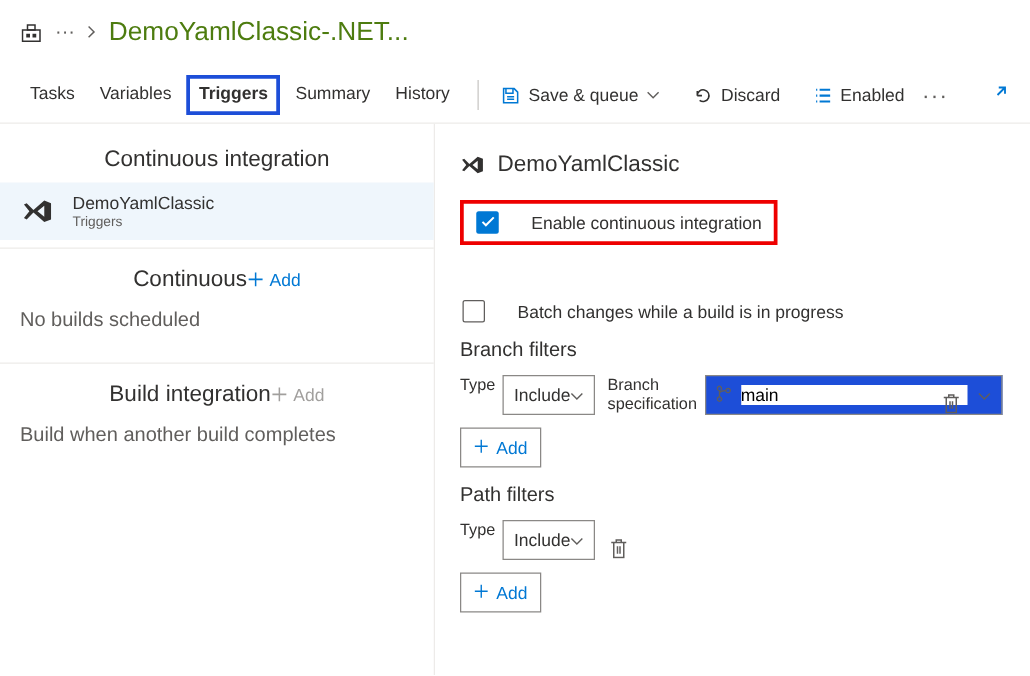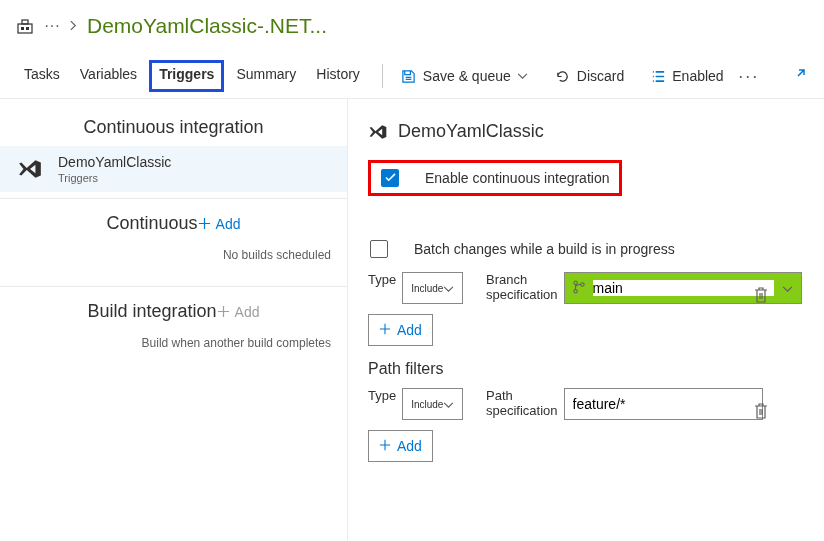--- a/index.html
+++ b/index.html
@@ -24,38 +24,38 @@
     .right { flex:1; padding: 22px 14px 8px 20px; overflow:hidden; }
     .sec-head { display:flex; align-items:center; justify-content:center; padding: 4px 16px 8px 16px; }
     .sec-title { font-size:18px; font-weight:400; color:#323130; }
     .add-link { color:#0078d4; display:flex; align-items:center; gap:4px; cursor:pointer; font-size:14px; }
     .add-link.disabled { color:#a19f9d; cursor:default; }
     .plus-ic { width:14px; height:14px; display:flex; align-items:center; justify-content:center; }
     .repo-item { background:#eff6fc; display:flex; align-items:center; gap:14px; padding: 8px 16px; cursor:pointer; }
     .repo-ic { width:28px; height:28px; display:flex; align-items:center; justify-content:center; }
     .repo-name { font-size:14px; color:#323130; }
     .repo-sub { font-size:11px; color:#605e5c; margin-top:2px; }
-    .sec-note { font-size:12px; color:#605e5c; padding: 6px 16px 18px 16px; text-align: right; }
+    .sec-note { font-size:16px; color:#605e5c; padding: 6px 16px 18px 16px; }
     .sep { height:1px; background:#edebe9; margin: 6px 0 10px 0; }
     .right-head { display:flex; align-items:center; gap:10px; margin-bottom:18px; }
     .right-title { font-size:18px; font-weight:400; }
     .yaml-ic { width:20px; height:20px; display:flex; align-items:center; justify-content:center; }
     .cb-row { display:flex; align-items:center; gap:26px; margin-bottom:14px; }
     .cb-row.highlight { border:3px solid #e00; padding:6px 10px; margin-bottom:12px; width:fit-content; }
     .checkbox { width:18px; height:18px; border-radius:2px; display:flex; align-items:center; justify-content:center; cursor:pointer; flex-shrink:0; }
     .checkbox.checked { background:#0078d4; }
     .checkbox.unchecked { border:1px solid #605e5c; }
     .check-mark { color:#fff; font-size:12px; }
     .subsec { font-size:16px; margin: 14px 0 10px 0; }
     .field-row { display:flex; gap:12px; align-items:flex-end; margin-bottom:10px; }
     .field { display:flex; flex-direction:row; gap:6px; }
     .field-label { font-size:13px; color:#323130; }
     .select { border:1px solid #8a8886; height:32px; display:flex; align-items:center; justify-content:space-between; padding: 0 8px; cursor:pointer; background:#fff; }
-    .select-text { font-size:10px; }
-    .branch-input { border:1px solid #8a8886; height:32px; display:flex; align-items:center; gap:8px; padding:0 8px; background:#84cc16; }
+    .select-text { font-size:14px; }
+    .branch-input { border:1px solid #8a8886; height:32px; display:flex; align-items:center; gap:8px; padding:0 8px; background:#1d4ed8; }
     .branch-input input { border:none; outline:none; flex:1; font-size:14px; font-family:inherit; }
     .ginput { border:1px solid #8a8886; height:32px; padding:0 8px; outline:none; font-size:14px; font-family:inherit; }
     .trash { width:18px; height:18px; color:#605e5c; cursor:pointer; display:flex; align-items:center; justify-content:center; }
     .add-btn { border:1px solid #8a8886; height:32px; display:flex; align-items:center; gap:6px; padding:0 10px; cursor:pointer; color:#0078d4; background:#fff; width:fit-content; }
   </style>
 </head>
 <body>
 
 <div class="breadcrumb">
   <span class="bc-icon">
@@ -185,20 +185,21 @@
         </span>
       </div>
       <span>Enable continuous integration</span>
     </div>
 
     <div class="cb-row" style="margin-left:2px;margin-top:44px;">
       <div class="checkbox unchecked"></div>
       <span>Batch changes while a build is in progress</span>
     </div>
 
+    <div class="subsec">Branch filters</div>
     <div class="field-row">
       <div class="field" style="width:106px;">
         <span class="field-label">Type</span>
         <div class="select">
           <span class="select-text">Include</span>
           <span><svg viewBox="0 0 12 8" width="11" height="7">
                 <path d="M1 1 L6 6 L11 1" fill="none" stroke="#605e5c" stroke-width="1.3"></path>
               </svg></span>
         </div>
       </div>
@@ -236,24 +237,20 @@
     <div class="field-row">
       <div class="field" style="width:106px;">
         <span class="field-label">Type</span>
         <div class="select">
           <span class="select-text">Include</span>
           <span><svg viewBox="0 0 12 8" width="11" height="7">
                 <path d="M1 1 L6 6 L11 1" fill="none" stroke="#605e5c" stroke-width="1.3"></path>
               </svg></span>
         </div>
       </div>
-      <div class="field" style="width:254px;">
-        <span class="field-label">Path specification</span>
-        <input class="ginput" value="feature/*" style="">
-      </div>
       <div class="trash">
         <svg viewBox="0 0 14 16" width="14" height="16">
             <path d="M1 3 H13 M5 3 V1 H9 V3 M3 3 V15 H11 V3 M6 6 V12 M8 6 V12" fill="none" stroke="#605e5c" stroke-width="1.2"></path>
           </svg>
       </div>
     </div>
     <div class="add-btn">
       <span><svg viewBox="0 0 14 14" width="12" height="12">
             <path d="M7 1 V13 M1 7 H13" stroke="#0078d4" stroke-width="1.3"></path>
           </svg></span>

